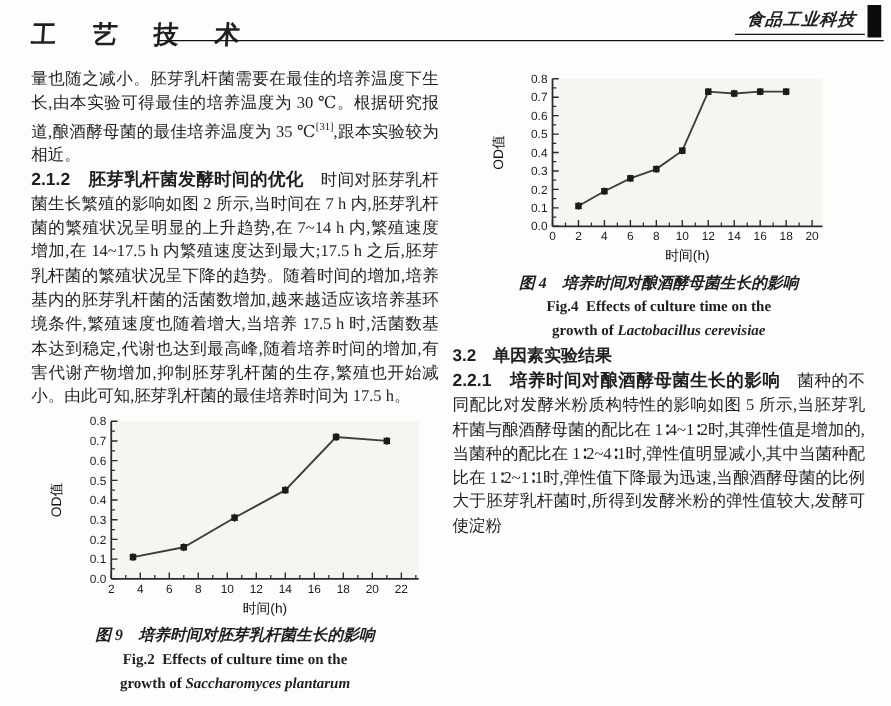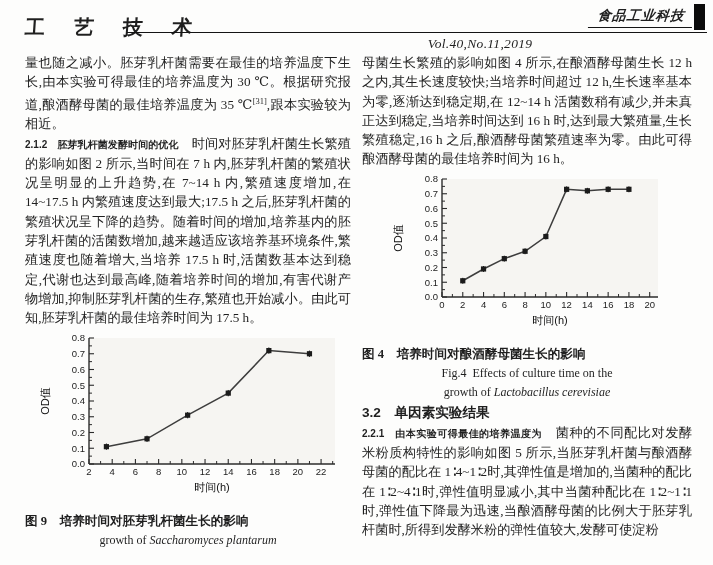--- a/index.html
+++ b/index.html
@@ -26,48 +26,47 @@
     font-weight:bold; font-style:italic; font-size:13.5px; letter-spacing:1px;
     border-bottom:1.4px solid #141414; padding-bottom:2px; white-space:nowrap;
     transform:skewX(-6deg);
   }
   .hdr-bar { position:absolute; left:694px; top:4px; width:11px; height:26px; background:#0b0b0b; }
   
   .col { position:absolute; top:53px; font-size:13.2px; line-height:19.3px; text-align:justify; }
   #col-left  { left:25px;  width:326px; }
   #col-right { left:362px; width:330px; }
   .col p { text-align:justify; }
-  .runin { font-family:"Liberation Sans","DejaVu Sans",sans-serif; font-weight:bold; font-size:10px; }
+  .runin { font-family:"Liberation Sans","DejaVu Sans",sans-serif; font-weight:bold; font-size:14px; }
   sup.ref { font-size:8.5px; }
   
   .chart { display:block; }
   #fig2-chart { margin:2px 0 0 12px; }
   #fig4-chart { margin:2px 0 0 28px; }
   .cap-cn {
-    font-weight:bold; font-size:12.6px; line-height:19px; margin-top:14px;
+    text-align:center; font-weight:bold; font-size:12.6px; line-height:19px; margin-top:2px;font-style:italic;
   }
   .cap-en {
-    text-align:center; font-weight:normal; font-size:12px; line-height:19px;
+    text-align:center; font-weight:bold; font-size:12px; line-height:19px;
     font-family:"Liberation Serif","DejaVu Serif",serif;
   }
   .cap-en .species { font-style:italic; }
   .sec-head {
     font-family:"Liberation Sans","DejaVu Sans",sans-serif;
     font-weight:bold; font-size:13.6px; line-height:20px; margin-top:1px; text-align:left;
   }
   svg text { font-family:"Liberation Sans","DejaVu Sans",sans-serif; }
 </style>
 </head>
 <body>
 
 <div id="page">
 
   <div class="hdr-section">工 艺 技 术</div>
   <div class="hdr-rule"></div>
-  <div class="hdr-vol">Vol.40,No.11,2019</div>
   <div class="hdr-logo">食品工业科技</div>
   <div class="hdr-bar"></div>
 
   <div id="col-left" class="col">
     <p><span>量也随之减小。胚芽乳杆菌需要在最佳的培养温度下生长,由本实验可得最佳的培养温度为 30 ℃。根据研究报道,酿酒酵母菌的最佳培养温度为 35 ℃</span><sup class="ref">[31]</sup><span>,跟本实验较为相近。</span></p>
     <p><span class="runin">2.1.2　胚芽乳杆菌发酵时间的优化</span><span>　时间对胚芽乳杆菌生长繁殖的影响如图 2 所示,当时间在 7 h 内,胚芽乳杆菌的繁殖状况呈明显的上升趋势,在 7~14 h 内,繁殖速度增加,在 14~17.5 h 内繁殖速度达到最大;17.5 h 之后,胚芽乳杆菌的繁殖状况呈下降的趋势。随着时间的增加,培养基内的胚芽乳杆菌的活菌数增加,越来越适应该培养基环境条件,繁殖速度也随着增大,当培养 17.5 h 时,活菌数基本达到稳定,代谢也达到最高峰,随着培养时间的增加,有害代谢产物增加,抑制胚芽乳杆菌的生存,繁殖也开始减小。由此可知,胚芽乳杆菌的最佳培养时间为 17.5 h。</span></p>
 
     <svg id="fig2-chart" class="chart" width="310" height="168">
         <rect x="52" y="8" width="246" height="126" fill="#f6f5f2"></rect>
         <line x1="52" y1="8" x2="52" y2="134" stroke="#2b2b2b" stroke-width="1.4"></line>
@@ -142,25 +141,25 @@
         <polyline points="69.40566037735849,116.675 110.01886792452831,108.8 150.6320754716981,85.17500000000001 191.24528301886792,63.125 231.85849056603774,20.60000000000001 272.4716981132076,23.750000000000014" fill="none" stroke="#3d3d3d" stroke-width="1.5"></polyline>
         <rect x="66.80566037735849" y="114.075" width="5.2" height="5.2" fill="#1b1b1b"></rect>
         <rect x="107.41886792452831" y="106.2" width="5.2" height="5.2" fill="#1b1b1b"></rect>
         <rect x="148.0320754716981" y="82.57500000000002" width="5.2" height="5.2" fill="#1b1b1b"></rect>
         <rect x="188.64528301886793" y="60.525" width="5.2" height="5.2" fill="#1b1b1b"></rect>
         <rect x="229.25849056603775" y="18.000000000000007" width="5.2" height="5.2" fill="#1b1b1b"></rect>
         <rect x="269.8716981132076" y="21.150000000000013" width="5.2" height="5.2" fill="#1b1b1b"></rect>
       </svg>
 
     <div class="cap-cn">图 9　培养时间对胚芽乳杆菌生长的影响</div>
+    <div class="cap-en">Fig.2 Effects of culture time on the</div>
     <div class="cap-en"><span>growth of </span><span class="species">Saccharomyces plantarum</span></div>
   </div>
 
   <div id="col-right" class="col">
-    <p>母菌生长繁殖的影响如图 4 所示,在酿酒酵母菌生长 12 h 之内,其生长速度较快;当培养时间超过 12 h,生长速率基本为零,逐渐达到稳定期,在 12~14 h 活菌数稍有减少,并未真正达到稳定,当培养时间达到 16 h 时,达到最大繁殖量,生长繁殖稳定,16 h 之后,酿酒酵母菌繁殖速率为零。由此可得酿酒酵母菌的最佳培养时间为 16 h。</p>
 
     <svg id="fig4-chart" class="chart" width="280" height="160">
         <rect x="52" y="8" width="216" height="118" fill="#f6f5f2"></rect>
         <line x1="52" y1="8" x2="52" y2="126" stroke="#2b2b2b" stroke-width="1.4"></line>
         <line x1="52" y1="126" x2="268" y2="126" stroke="#2b2b2b" stroke-width="1.4"></line>
         <line x1="52" y1="126" x2="57" y2="126" stroke="#2b2b2b" stroke-width="1.1"></line>
         <text x="48" y="129.4" text-anchor="end" font-size="9.5" fill="#1c1c1c">0.0</text>
         <line x1="52" y1="118.625" x2="55" y2="118.625" stroke="#2b2b2b" stroke-width="1"></line>
         <line x1="52" y1="111.25" x2="57" y2="111.25" stroke="#2b2b2b" stroke-width="1.1"></line>
         <text x="48" y="114.65" text-anchor="end" font-size="9.5" fill="#1c1c1c">0.1</text>
@@ -238,16 +237,16 @@
         <rect x="194.78461538461536" y="17.20000000000001" width="5.2" height="5.2" fill="#1b1b1b"></rect>
         <rect x="215.55384615384614" y="15.725000000000003" width="5.2" height="5.2" fill="#1b1b1b"></rect>
         <rect x="236.3230769230769" y="15.725000000000003" width="5.2" height="5.2" fill="#1b1b1b"></rect>
       </svg>
 
     <div class="cap-cn">图 4　培养时间对酿酒酵母菌生长的影响</div>
     <div class="cap-en">Fig.4 Effects of culture time on the</div>
     <div class="cap-en"><span>growth of </span><span class="species">Lactobacillus cerevisiae</span></div>
 
     <div class="sec-head">3.2　单因素实验结果</div>
-    <p><span class="runin">2.2.1　由本实验可得最佳的培养温度为</span><span>　菌种的不同配比对发酵米粉质构特性的影响如图 5 所示,当胚芽乳杆菌与酿酒酵母菌的配比在 1∶4~1∶2时,其弹性值是增加的,当菌种的配比在 1∶2~4∶1时,弹性值明显减小,其中当菌种配比在 1∶2~1∶1时,弹性值下降最为迅速,当酿酒酵母菌的比例大于胚芽乳杆菌时,所得到发酵米粉的弹性值较大,发酵可使淀粉</span></p>
+    <p><span class="runin">2.2.1　培养时间对酿酒酵母菌生长的影响</span><span>　菌种的不同配比对发酵米粉质构特性的影响如图 5 所示,当胚芽乳杆菌与酿酒酵母菌的配比在 1∶4~1∶2时,其弹性值是增加的,当菌种的配比在 1∶2~4∶1时,弹性值明显减小,其中当菌种配比在 1∶2~1∶1时,弹性值下降最为迅速,当酿酒酵母菌的比例大于胚芽乳杆菌时,所得到发酵米粉的弹性值较大,发酵可使淀粉</span></p>
   </div>
 
 </div>
 
 </body></html>

